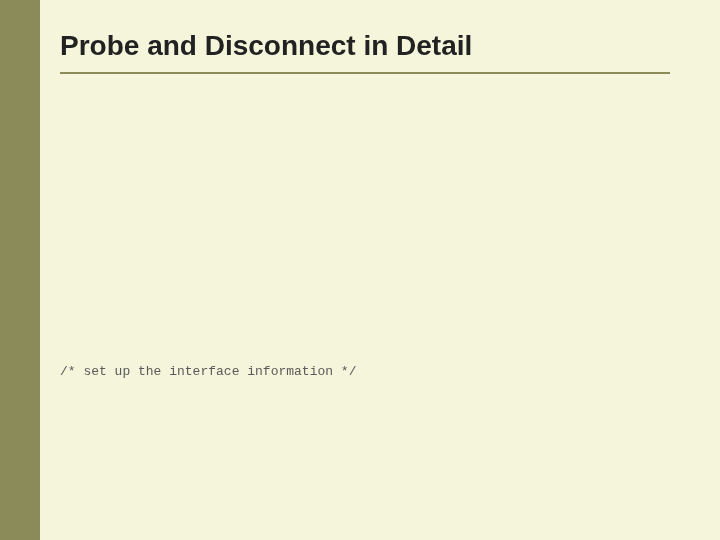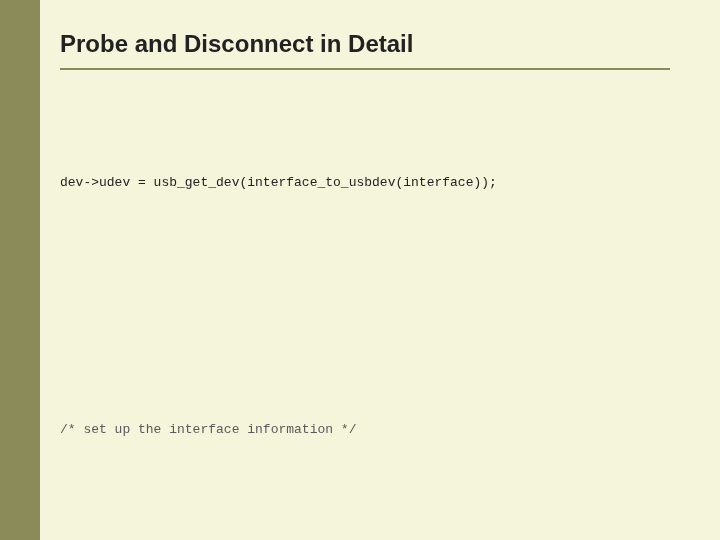--- a/index.html
+++ b/index.html
@@ -27,21 +27,21 @@
     .left-bar {
       position: absolute;
       left: 0;
       top: 0;
       width: 40px;
       height: 540px;
       background-color: #8b8b5a;
     }
 
     .title {
-      font-size: 24px;
+      font-size: 28px;
       font-weight: bold;
       color: #222;
       margin-left: 10px;
       margin-bottom: 10px;
       font-family: Arial, sans-serif;
     }
 
     .title-underline {
       height: 2px;
       background-color: #8b8b5a;
@@ -70,21 +70,20 @@
 <body>
 
 <div class="slide">
   <div class="left-bar"></div>
 
   <h1 class="title">Probe and Disconnect in Detail</h1>
   <div class="title-underline"></div>
 
   <div class="code-block">
     <div class="code-section">
-      <div>dev-&gt;udev = usb_get_dev(interface_to_usbdev(interface));</div>
     </div>
 
     <div style="margin-bottom:8px;"></div>
 
     <div class="code-section">
       <div class="comment">/* set up the interface information */</div>
       
       
       
       

